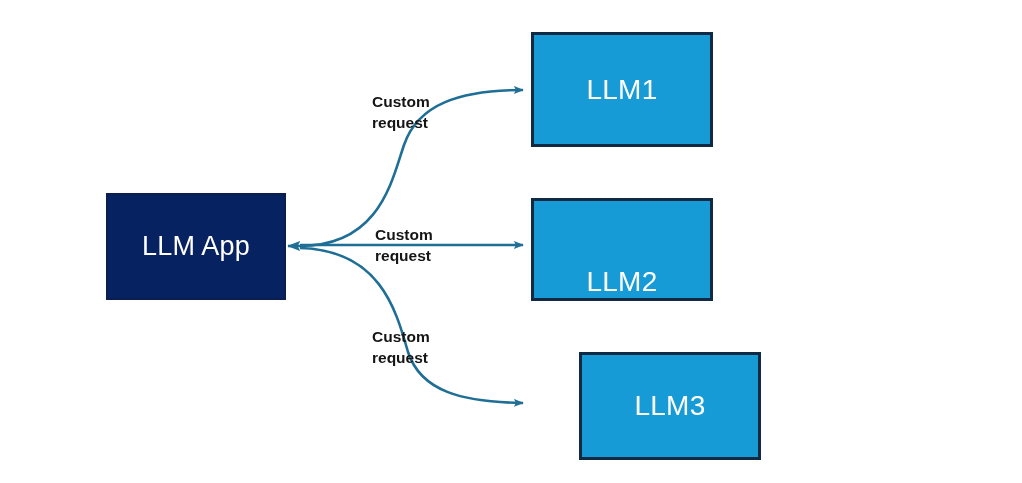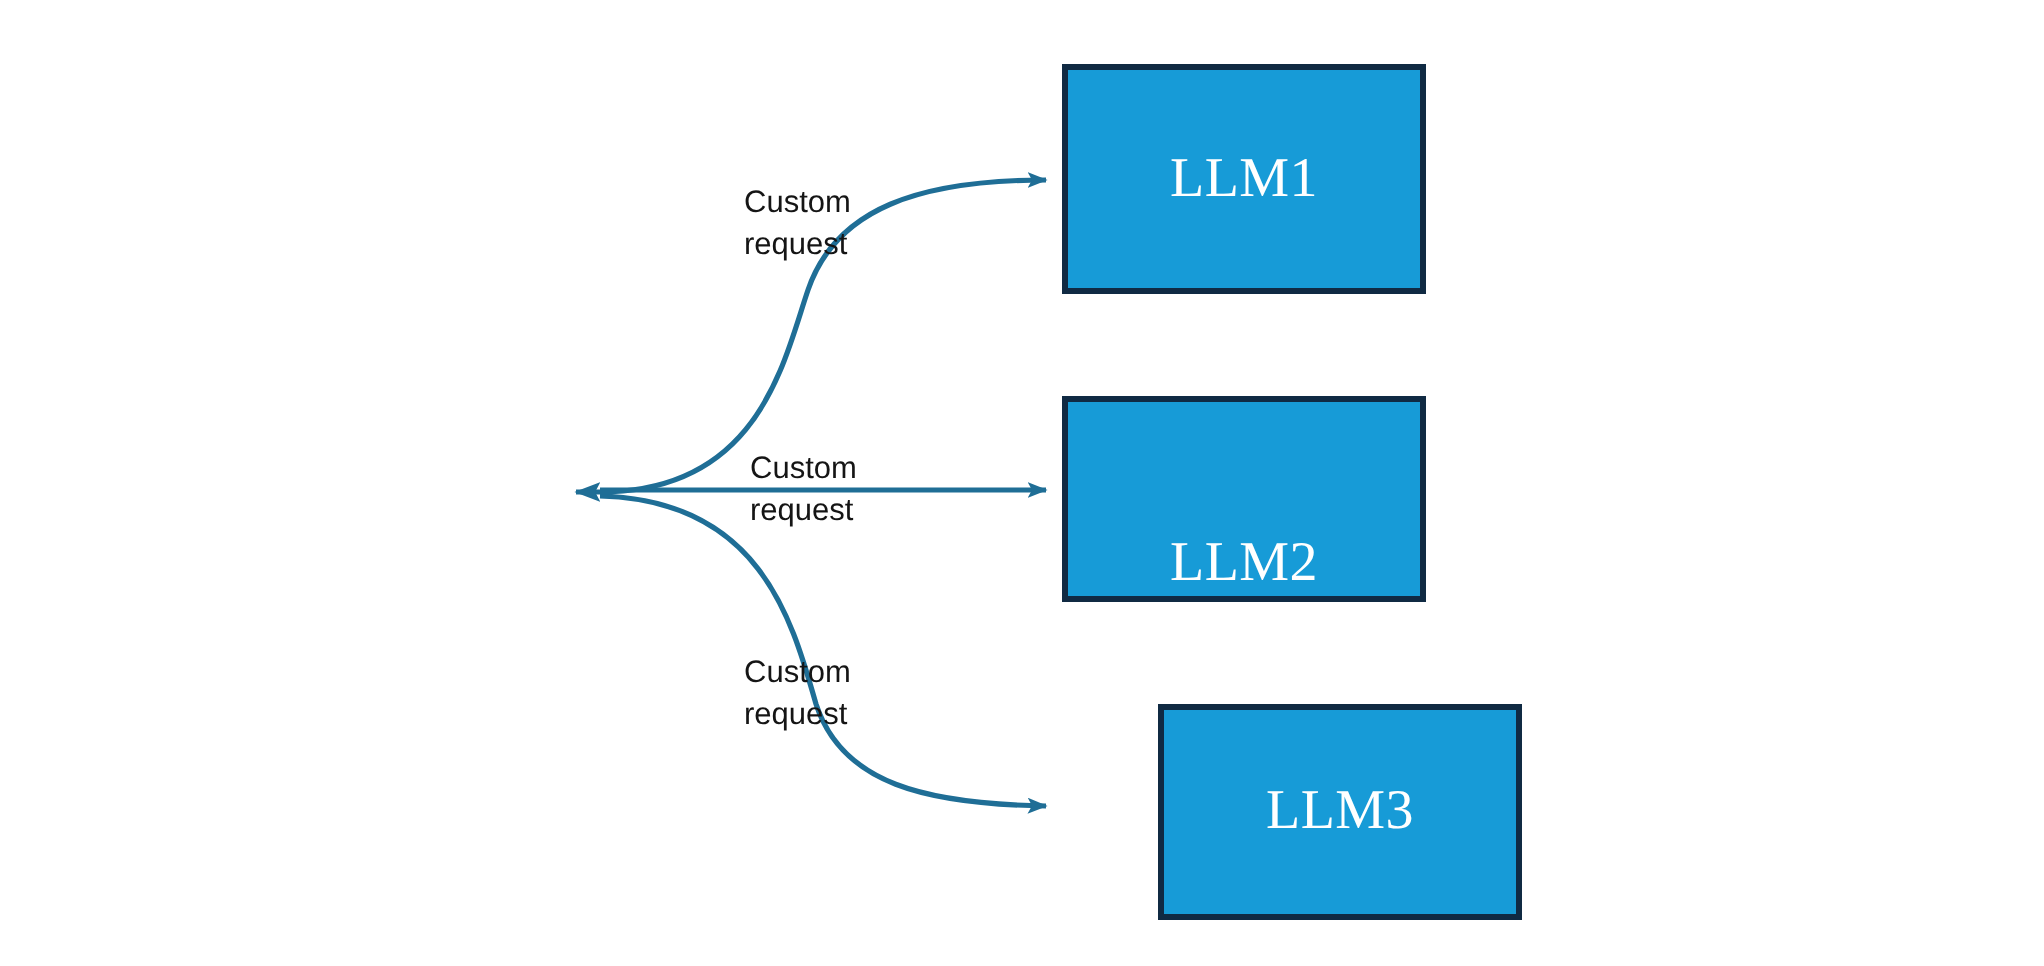--- a/index.html
+++ b/index.html
@@ -26,21 +26,20 @@
     pointer-events: none;
   }
   .node {
     position: absolute;
     box-sizing: border-box;
     display: flex;
     align-items: center;
     justify-content: center;
     color: #ffffff;
     letter-spacing: 0.2px;
-    font-family: Liberation Serif, serif;
   }
   .node-app {
     left: 106px;
     top: 193px;
     width: 180px;
     height: 107px;
     background: #062260;
     border: 2px solid #0a1f4d;
     font-size: 27px;
   }
@@ -55,20 +54,21 @@
   .node-llm2 { top: 198px; height: 103px; align-items: flex-end; }
   .node-llm3 { top: 352px; height: 108px; margin-left: 48px; }
 
   .edge-label {
     position: absolute;
     color: #151515;
     font-size: 15.5px;
     line-height: 21px;
     white-space: pre-line;
     text-align: left;
+    font-weight: bold;
   }
   .label-top    { left: 372px; top: 91px; }
   .label-middle { left: 375px; top: 224px; }
   .label-bottom { left: 372px; top: 326px; }
 </style>
 </head>
 <body>
 
 <div id="canvas">
 
@@ -84,20 +84,23 @@
 
     <path d="M 300,246 C 380,246 392,180 404,145 C 418,104 460,90 523,90" fill="none" stroke="#1F6E96" stroke-width="2.6" marker-end="url(#arrow-right)"></path>
 
     <path d="M 300,245 L 523,245" fill="none" stroke="#1F6E96" stroke-width="2.6" marker-end="url(#arrow-right)"></path>
 
     <path d="M 300,248 C 380,250 396,310 408,352 C 421,392 463,402 523,403" fill="none" stroke="#1F6E96" stroke-width="2.6" marker-end="url(#arrow-right)"></path>
 
     <path d="M 305,246 L 288,246" fill="none" stroke="#1F6E96" stroke-width="2.6" marker-end="url(#arrow-left)"></path>
   </svg>
 
+  <div class="node node-app">
+    <span>LLM App</span>
+  </div>
 
   <div class="node node-llm node-llm1">
     <span>LLM1</span>
   </div>
 
   <div class="node node-llm node-llm2">
     <span>LLM2</span>
   </div>
 
   <div class="node node-llm node-llm3">

